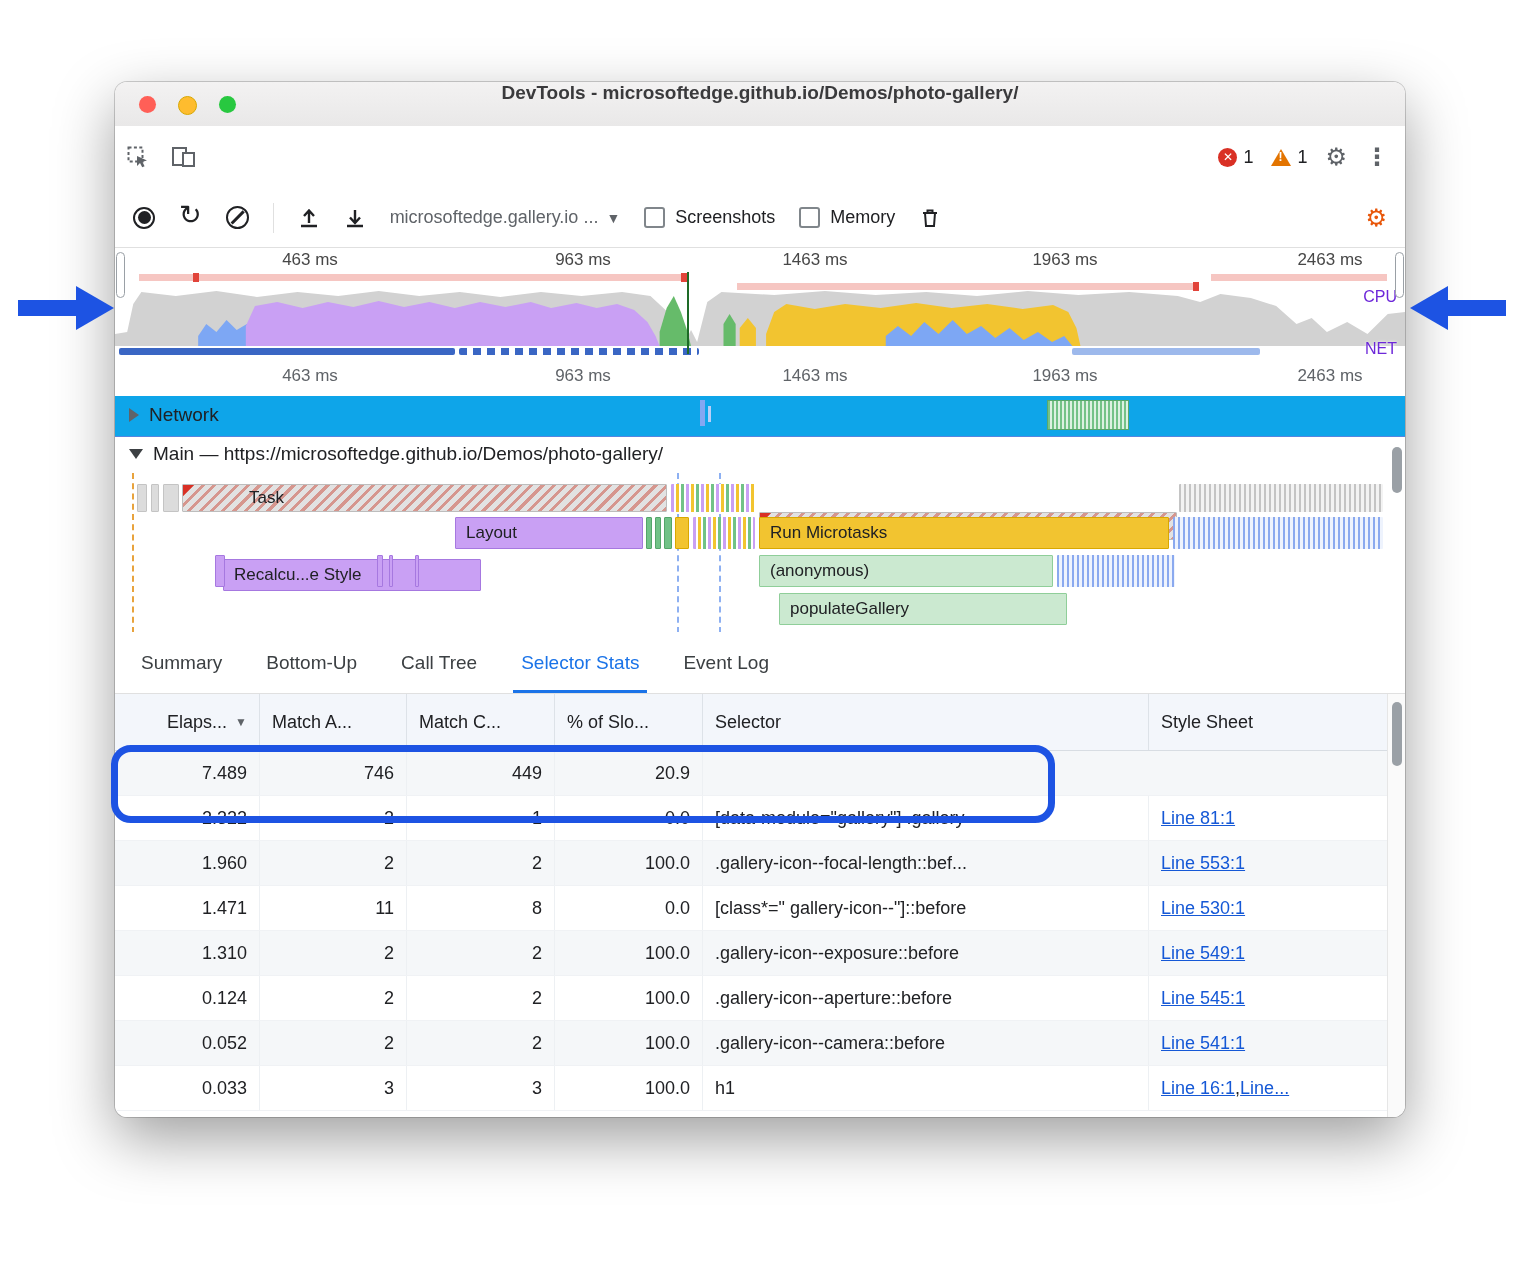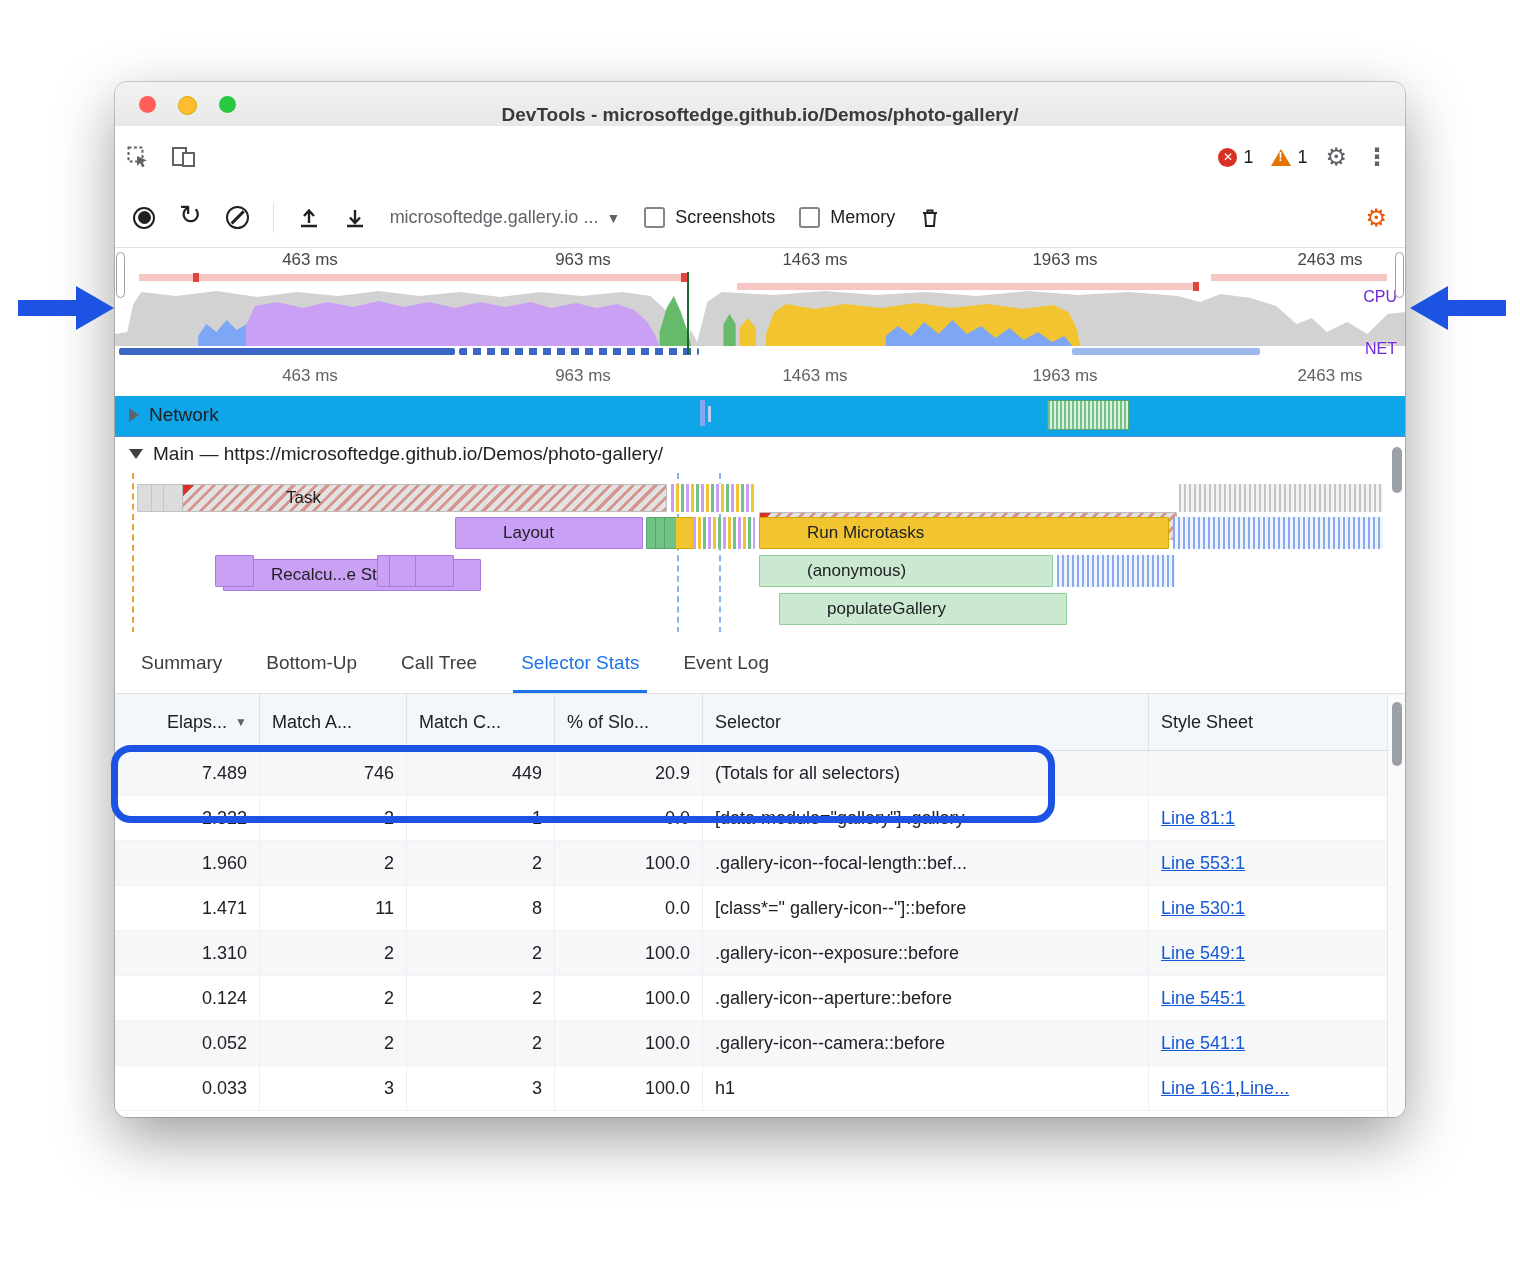--- a/index.html
+++ b/index.html
@@ -4,21 +4,21 @@
 <style>
   html,body{margin:0;padding:0;background:#fff;}
   body{font-family:"Liberation Sans","DejaVu Sans",sans-serif;color:#202124;-webkit-font-smoothing:antialiased;}
   .stage{position:relative;width:1520px;height:1264px;background:#fff;overflow:hidden;}
 
   
   .window{position:absolute;left:115px;top:82px;width:1290px;height:1035px;background:#fff;
     border-radius:12px;box-shadow:0 22px 60px rgba(0,0,0,.38),0 0 0 1px rgba(0,0,0,.18);overflow:hidden;}
 
   .titlebar{position:absolute;left:0;top:0;width:100%;height:44px;background:linear-gradient(#f3f2f2,#e9e8e8);
-    border-bottom:1px solid #d3d2d2;display:flex;align-items:flex-end;justify-content:center;}
+    border-bottom:1px solid #d3d2d2;display:flex;align-items:flex-start;justify-content:center;}
   .titlebar .title{font-size:19px;font-weight:700;color:#3a3a3c;}
   .lights{position:absolute;left:24px;top:14px;display:flex;gap:22px;}
   .light{width:17px;height:17px;border-radius:50%;}
   .light.red{background:#ff5f57;}.light.yellow{background:#febc2e;}.light.green{background:#28c840;}
 
   
   .tabbar{position:absolute;left:0;top:44px;width:100%;height:62px;background:#fff;border-bottom:1px solid #e0e0e0;
     display:flex;align-items:stretch;}
   .tabbar .iconbtn{width:46px;display:flex;align-items:center;justify-content:center;color:#5f6368;}
   .tabs{display:flex;align-items:stretch;margin-left:16px;}
@@ -80,21 +80,21 @@
   .net-green{position:absolute;left:932px;top:4px;width:82px;height:30px;border:1.5px solid #58a86c;box-sizing:border-box;
     background:repeating-linear-gradient(90deg,#74c287 0 2px,#ddf1e2 2px 4px);}
 
   
   .main{position:absolute;left:0;top:354px;width:100%;height:196px;background:#fff;border-top:1.5px solid #5585e0;border-bottom:1.5px solid #5585e0;overflow:hidden;}
   .main-head{position:absolute;left:14px;top:6px;display:flex;align-items:center;gap:10px;font-size:19px;color:#202124;}
   .dash-orange{position:absolute;left:17px;top:36px;height:160px;border-left:2px dashed #e8a33d;}
   .dash-blue{position:absolute;top:36px;height:160px;border-left:2px dashed #8db0f2;}
   .frow{position:absolute;left:0;width:100%;}
   .bar{position:absolute;top:0;height:100%;box-sizing:border-box;font-size:17px;color:#202124;display:flex;align-items:center;
-    overflow:hidden;white-space:nowrap;border-radius:1px;padding-left:37px;}
+    overflow:hidden;white-space:nowrap;border-radius:1px;}
   .bar .lbl{padding-left:10px;}
   .hatch{background:repeating-linear-gradient(135deg,#e2e2e2 0 5px,#d6968e 5px 8px);border:1px solid #bdbdbd;position:relative;}
   .hatch::before{content:"";position:absolute;left:0;top:0;border-top:11px solid #d93025;border-right:11px solid transparent;}
   .graybar{background:#dcdcdc;border:1px solid #c4c4c4;}
   .purple{background:#c9a0f4;border:1px solid #a678e0;}
   .yellow{background:#f2c430;border:1px solid #d9a800;}
   .greenbit{background:#71c287;border:1px solid #54a56a;}
   .greenlight{background:#cbe9d0;border:1px solid #8fce99;}
   .hstripe-gray{background:repeating-linear-gradient(90deg,#c4c4c4 0 2px,#f3f3f3 2px 5px);}
   .hstripe-blue{background:repeating-linear-gradient(90deg,#8aa9ef 0 2px,#eef3fd 2px 5px);}
@@ -378,21 +378,20 @@
         <div class="th c6">
             <span>Style Sheet</span>
           </div>
       </div>
       <div>
           <div class="tr alt">
     <div class="td c1 num">7.489</div>
     <div class="td c2 num">746</div>
     <div class="td c3 num">449</div>
     <div class="td c4 num">20.9</div>
-    <div class="td c5">(Totals for all selectors)</div>
     <div class="td c6"></div>
   </div>
           <div class="tr">
     <div class="td c1 num">2.322</div>
     <div class="td c2 num">2</div>
     <div class="td c3 num">1</div>
     <div class="td c4 num">0.0</div>
     <div class="td c5">[data-module="gallery"] .gallery</div>
     <div class="td c6">
               <a class="link">Line 81:1</a>

